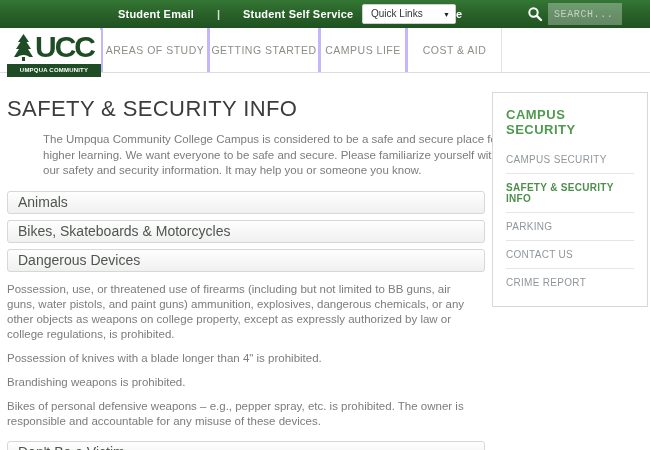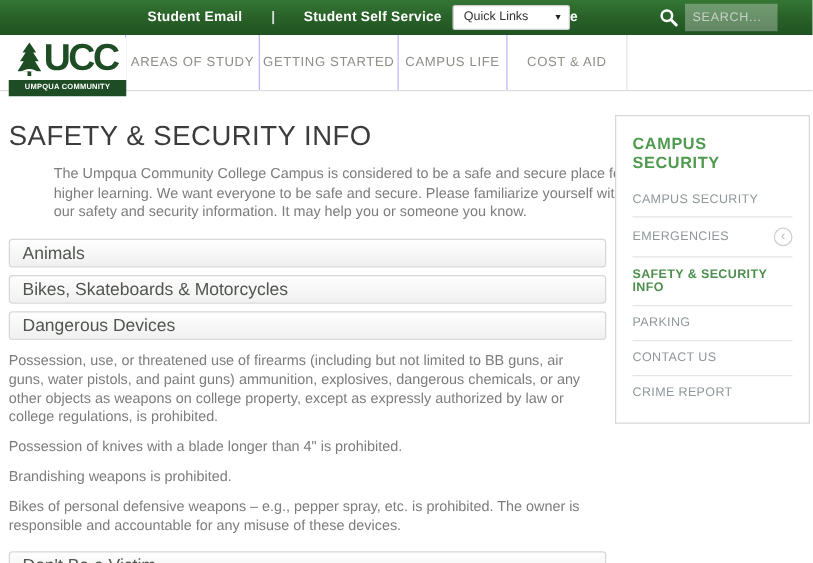--- a/index.html
+++ b/index.html
@@ -16,36 +16,36 @@
   .topbar-sep { color:rgba(255,255,255,.8); font-size:11px; font-weight:bold; }
   .quick-links { position:absolute; left:362px; top:4px; width:94px; height:20px;
     background:#fff; border:1px solid #cfcfcf; border-radius:2px;
     font-size:10px; color:#333; line-height:18px; padding:0 14px 0 8px; cursor:pointer; }
   .quick-links .caret { position:absolute; right:5px; top:0; line-height:19px;
     font-size:7px; color:#222; }
   .search-icon { position:absolute; left:527px; top:6px; width:16px; height:16px; }
   .search-input { position:absolute; left:548px; top:3px; width:74px; height:22px;
     background:rgba(255,255,255,.30); border:none; outline:none;
     color:#e8eee8; font-size:10px; letter-spacing:.6px; padding:0 6px;
-    font-family:Liberation Sans, sans-serif; }
+    font-family:Liberation Mono, monospace; }
   .search-input::placeholder { color:#c6d1c6; }
 
   
   .header { position:absolute; left:0; top:28px; width:650px; height:45px;
     background:#fff; border-bottom:1px solid #ddd; }
   .logo { position:absolute; left:7px; top:2px; width:94px; cursor:pointer; }
   .logo-top { height:34px; display:flex; align-items:center; justify-content:center; gap:2px; background:#fff; }
   .logo-acronym { color:#1e4c25; font-size:30px; font-weight:bold;
     letter-spacing:-2px; line-height:30px; }
   .logo-bar { height:13px; background:#1e4c25; color:#fff; font-size:6px;
     font-weight:bold; text-align:center; line-height:13px; letter-spacing:.2px; }
   .nav { position:absolute; left:100px; top:0; height:44px; display:flex; }
   .nav-item { display:flex; align-items:center; justify-content:center;
     font-size:10.5px; color:#8b8f86; letter-spacing:.5px;
-    border-left:1px solid #c4b5fd; cursor:pointer; }
+    border-left:3px solid #c4b5fd; cursor:pointer; }
   .nav-item:last-child { border-right:1px solid #e3e3e3; }
 
   
   .main { position:absolute; left:7px; top:90px; width:478px; }
   .page-title { font-size:22px; font-weight:normal; color:#3c3c3c;
     letter-spacing:.4px; margin:6px 0 10px; }
   .intro { font-size:11.5px; line-height:15.5px; color:#7c7c7c; width:470px;
     margin-bottom:12px;margin-left:36px; }
   .acc { height:23px; line-height:21px; background:linear-gradient(#fefefe,#f0f0f0);
     border:1px solid #d7d7d7; border-radius:3px; margin-bottom:6px;
@@ -125,24 +125,20 @@
   </div>
 
   <div class="acc">Don't Be a Victim</div>
 </div>
 
 <div class="sidebar">
   <div class="sidebar-title">CAMPUS SECURITY</div>
   <div class="side-item">
     <span>CAMPUS SECURITY</span>
   </div>
-  <div class="side-item">
-    <span>EMERGENCIES</span>
-    <span class="toggle-circle">‹</span>
-  </div>
   <div class="side-item active">
     <span>SAFETY &amp; SECURITY INFO</span>
   </div>
   <div class="side-item">
     <span>PARKING</span>
   </div>
   <div class="side-item">
     <span>CONTACT US</span>
   </div>
   <div class="side-item">

